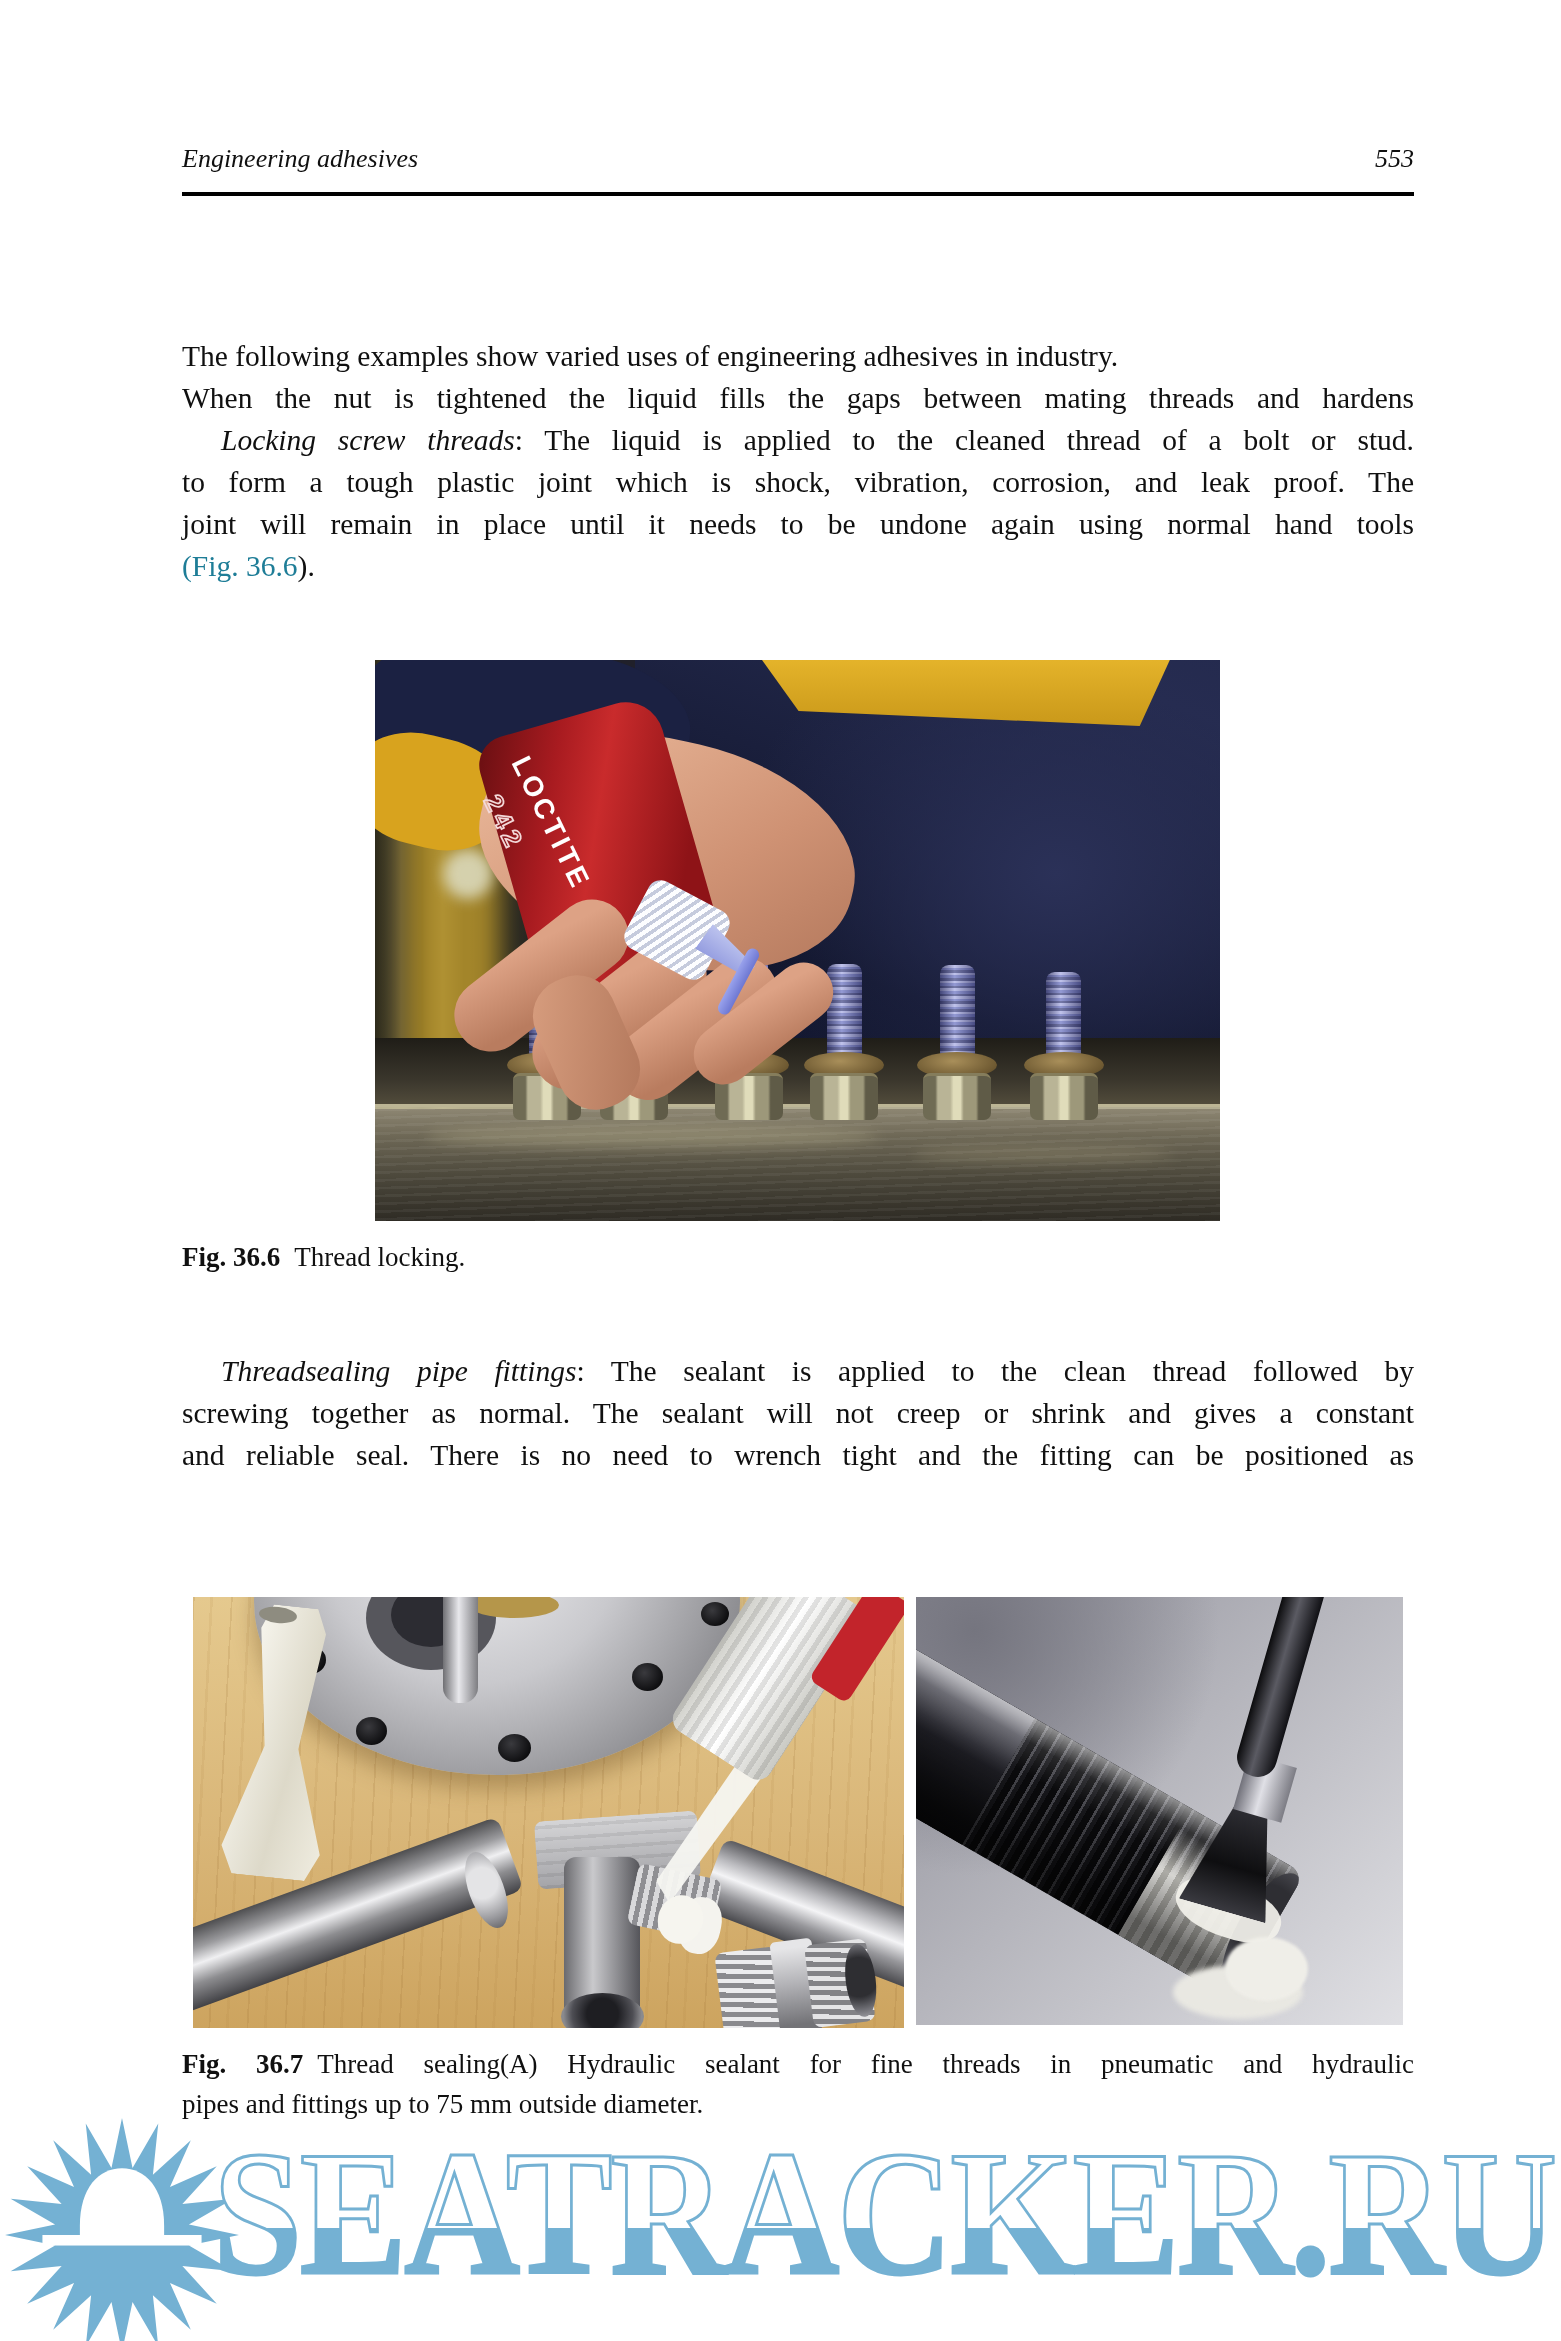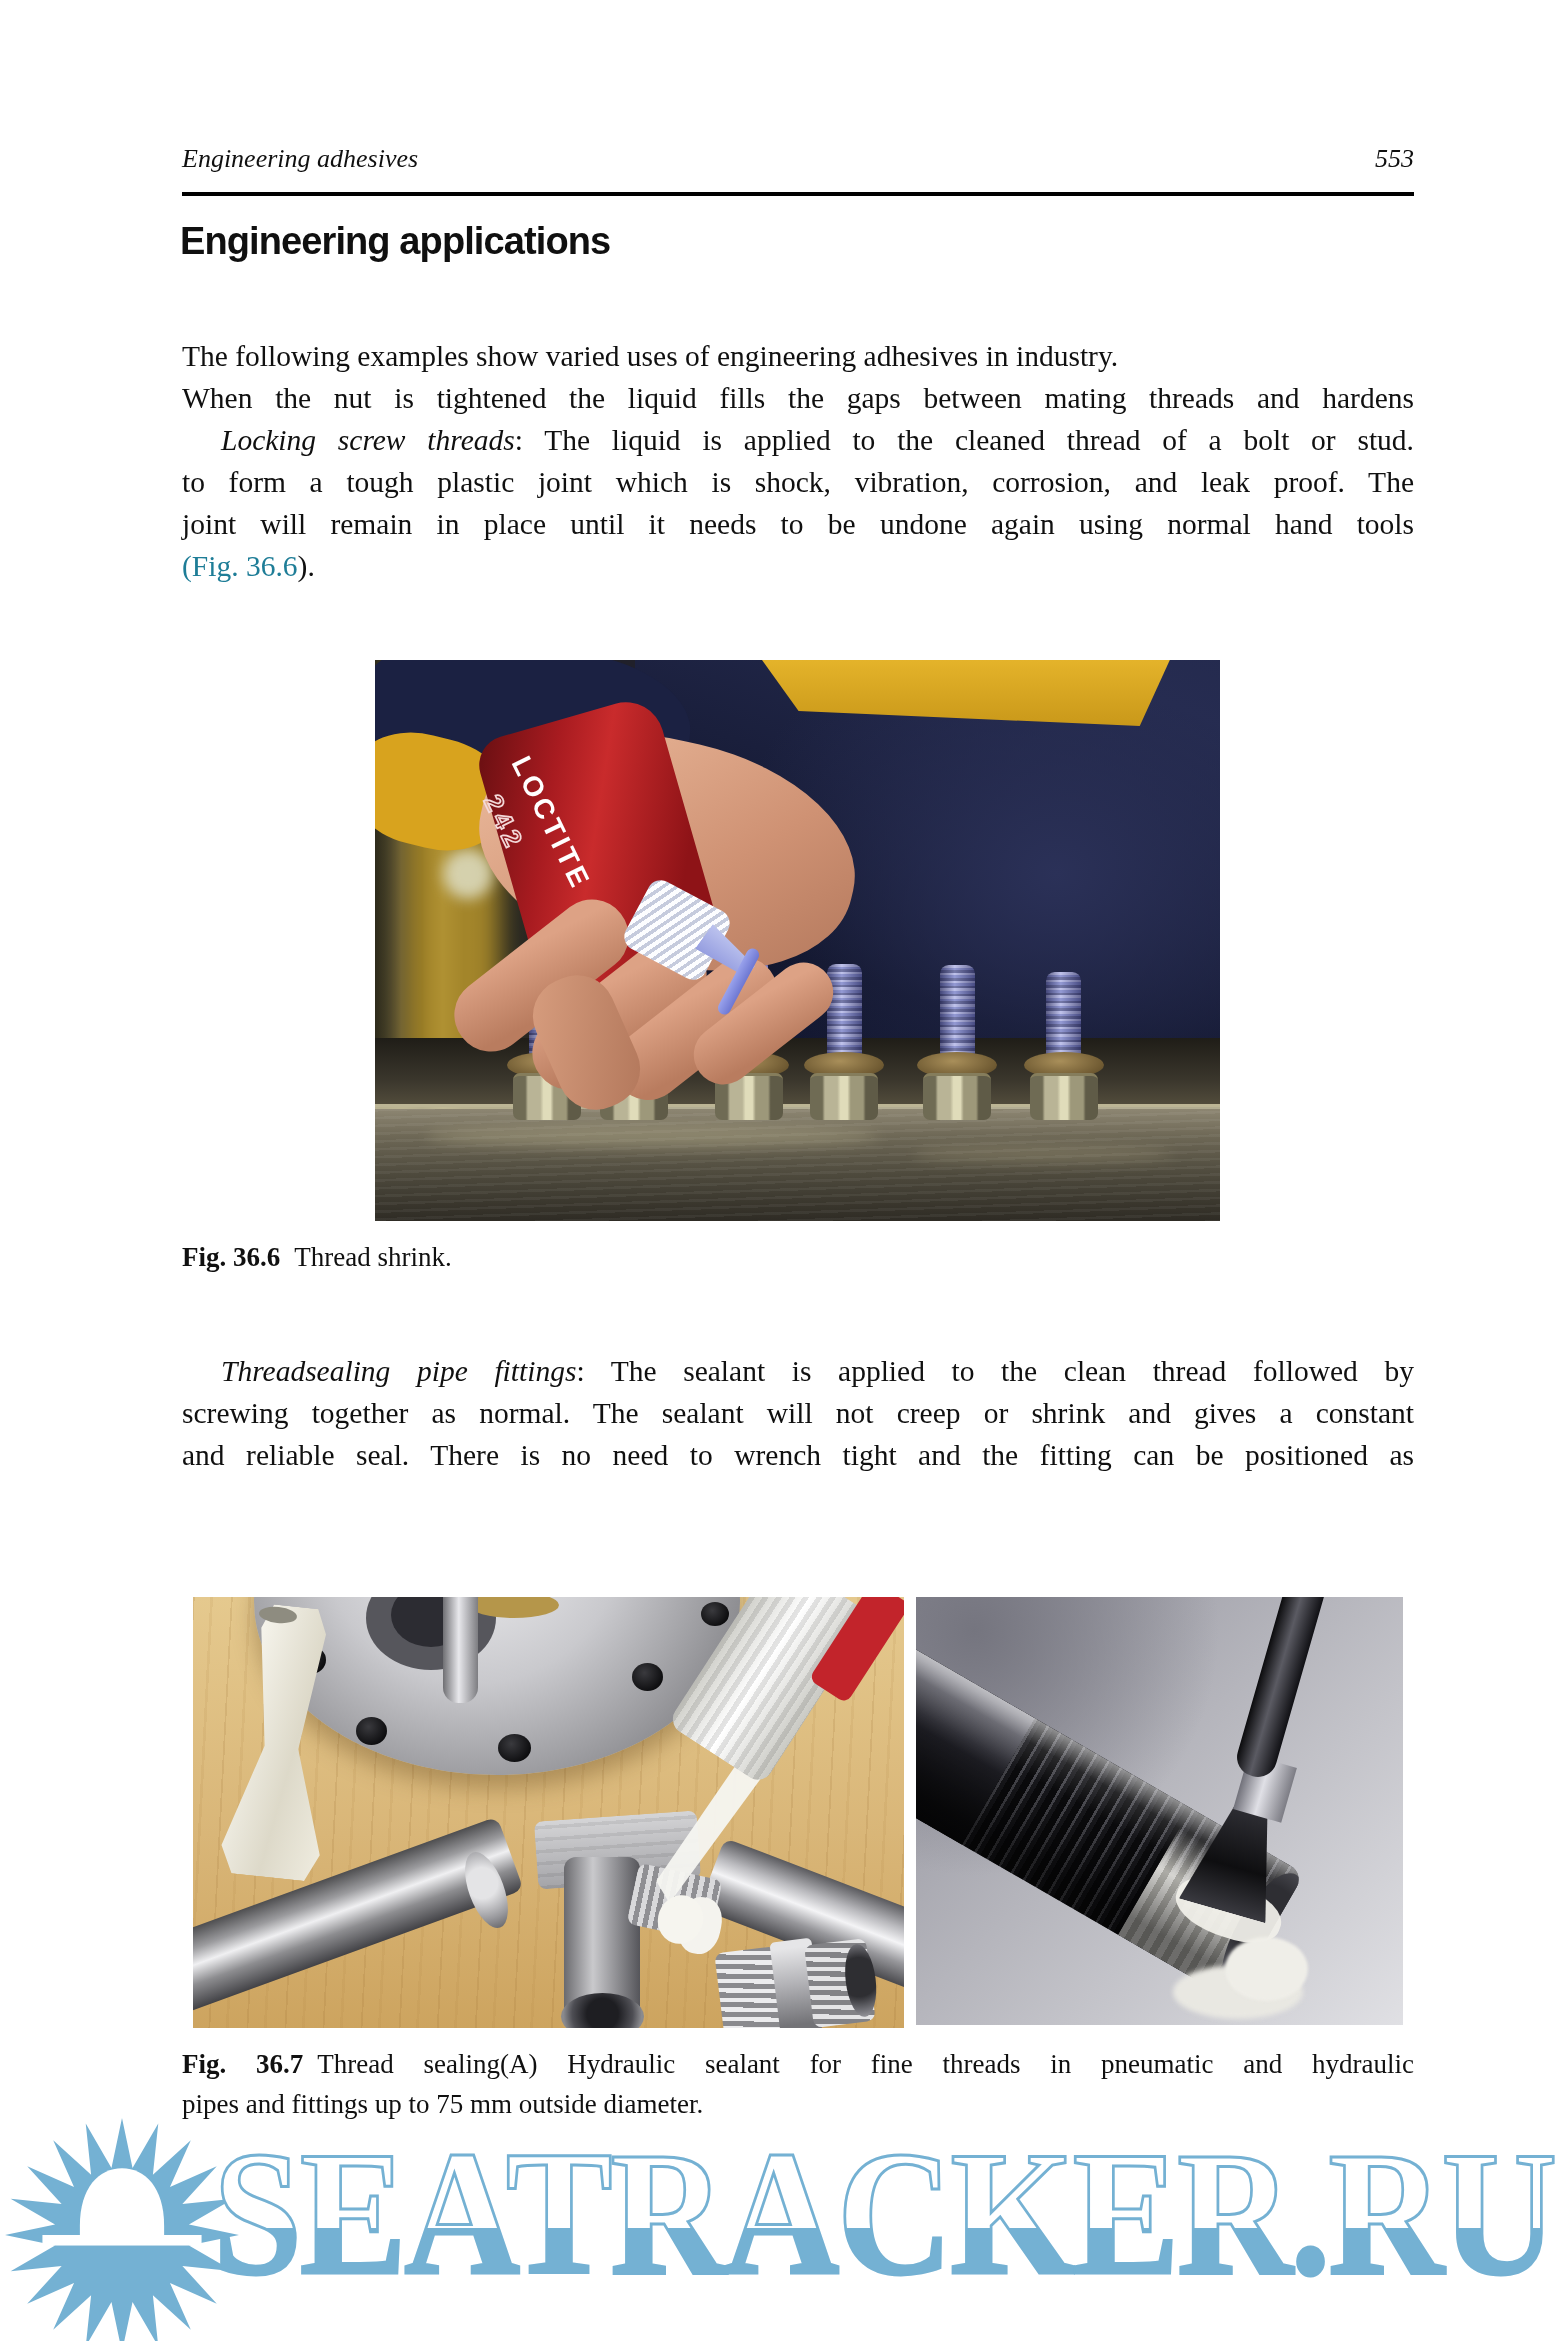--- a/index.html
+++ b/index.html
@@ -218,21 +218,20 @@
 <body>
 
 <div class="page">
 
   <div class="runhead">
     <span class="rh-left">Engineering adhesives</span>
     <span class="rh-right">553</span>
   </div>
   <div class="headrule"></div>
 
-  <div class="sechead">Engineering applications</div>
 
   <div class="textblock tb1">
     <div class="bline ll">The following examples show varied uses of engineering adhesives in industry.</div>
     <div class="bline jl">When the nut is tightened the liquid fills the gaps between mating threads and hardens</div>
     <div class="bline jl"><span class="ind"></span><span class="it">Locking screw threads</span><span>: The liquid is applied to the cleaned thread of a bolt or stud.</span></div>
     <div class="bline jl">to form a tough plastic joint which is shock, vibration, corrosion, and leak proof. The</div>
     <div class="bline jl">joint will remain in place until it needs to be undone again using normal hand tools</div>
     <div class="bline ll"><span class="figlink">(Fig. 36.6</span><span>).</span></div>
   </div>
 
@@ -282,21 +281,21 @@
     <div class="finger f3"></div>
     <div class="finger f4"></div>
     <div class="nail"></div>
     <div class="thumb"></div>
     <div class="capw"></div>
     <div class="nozzle"></div>
     <div class="drip"></div>
   </div>
 
   <div class="cap cap1">
-    <span class="cb">Fig. 36.6</span><span>Thread shrink.</span>
+    <span class="cb">Fig. 36.6</span><span>Thread locking.</span>
   </div>
 
   <div class="textblock tb2">
     <div class="bline jl"><span class="ind"></span><span class="it">Threadsealing pipe fittings</span><span>: The sealant is applied to the clean thread followed by</span></div>
     <div class="bline jl">screwing together as normal. The sealant will not creep or shrink and gives a constant</div>
     <div class="bline jl">and reliable seal. There is no need to wrench tight and the fitting can be positioned as</div>
   </div>
 
   <div class="ph2a">
     <div class="flange"></div>

